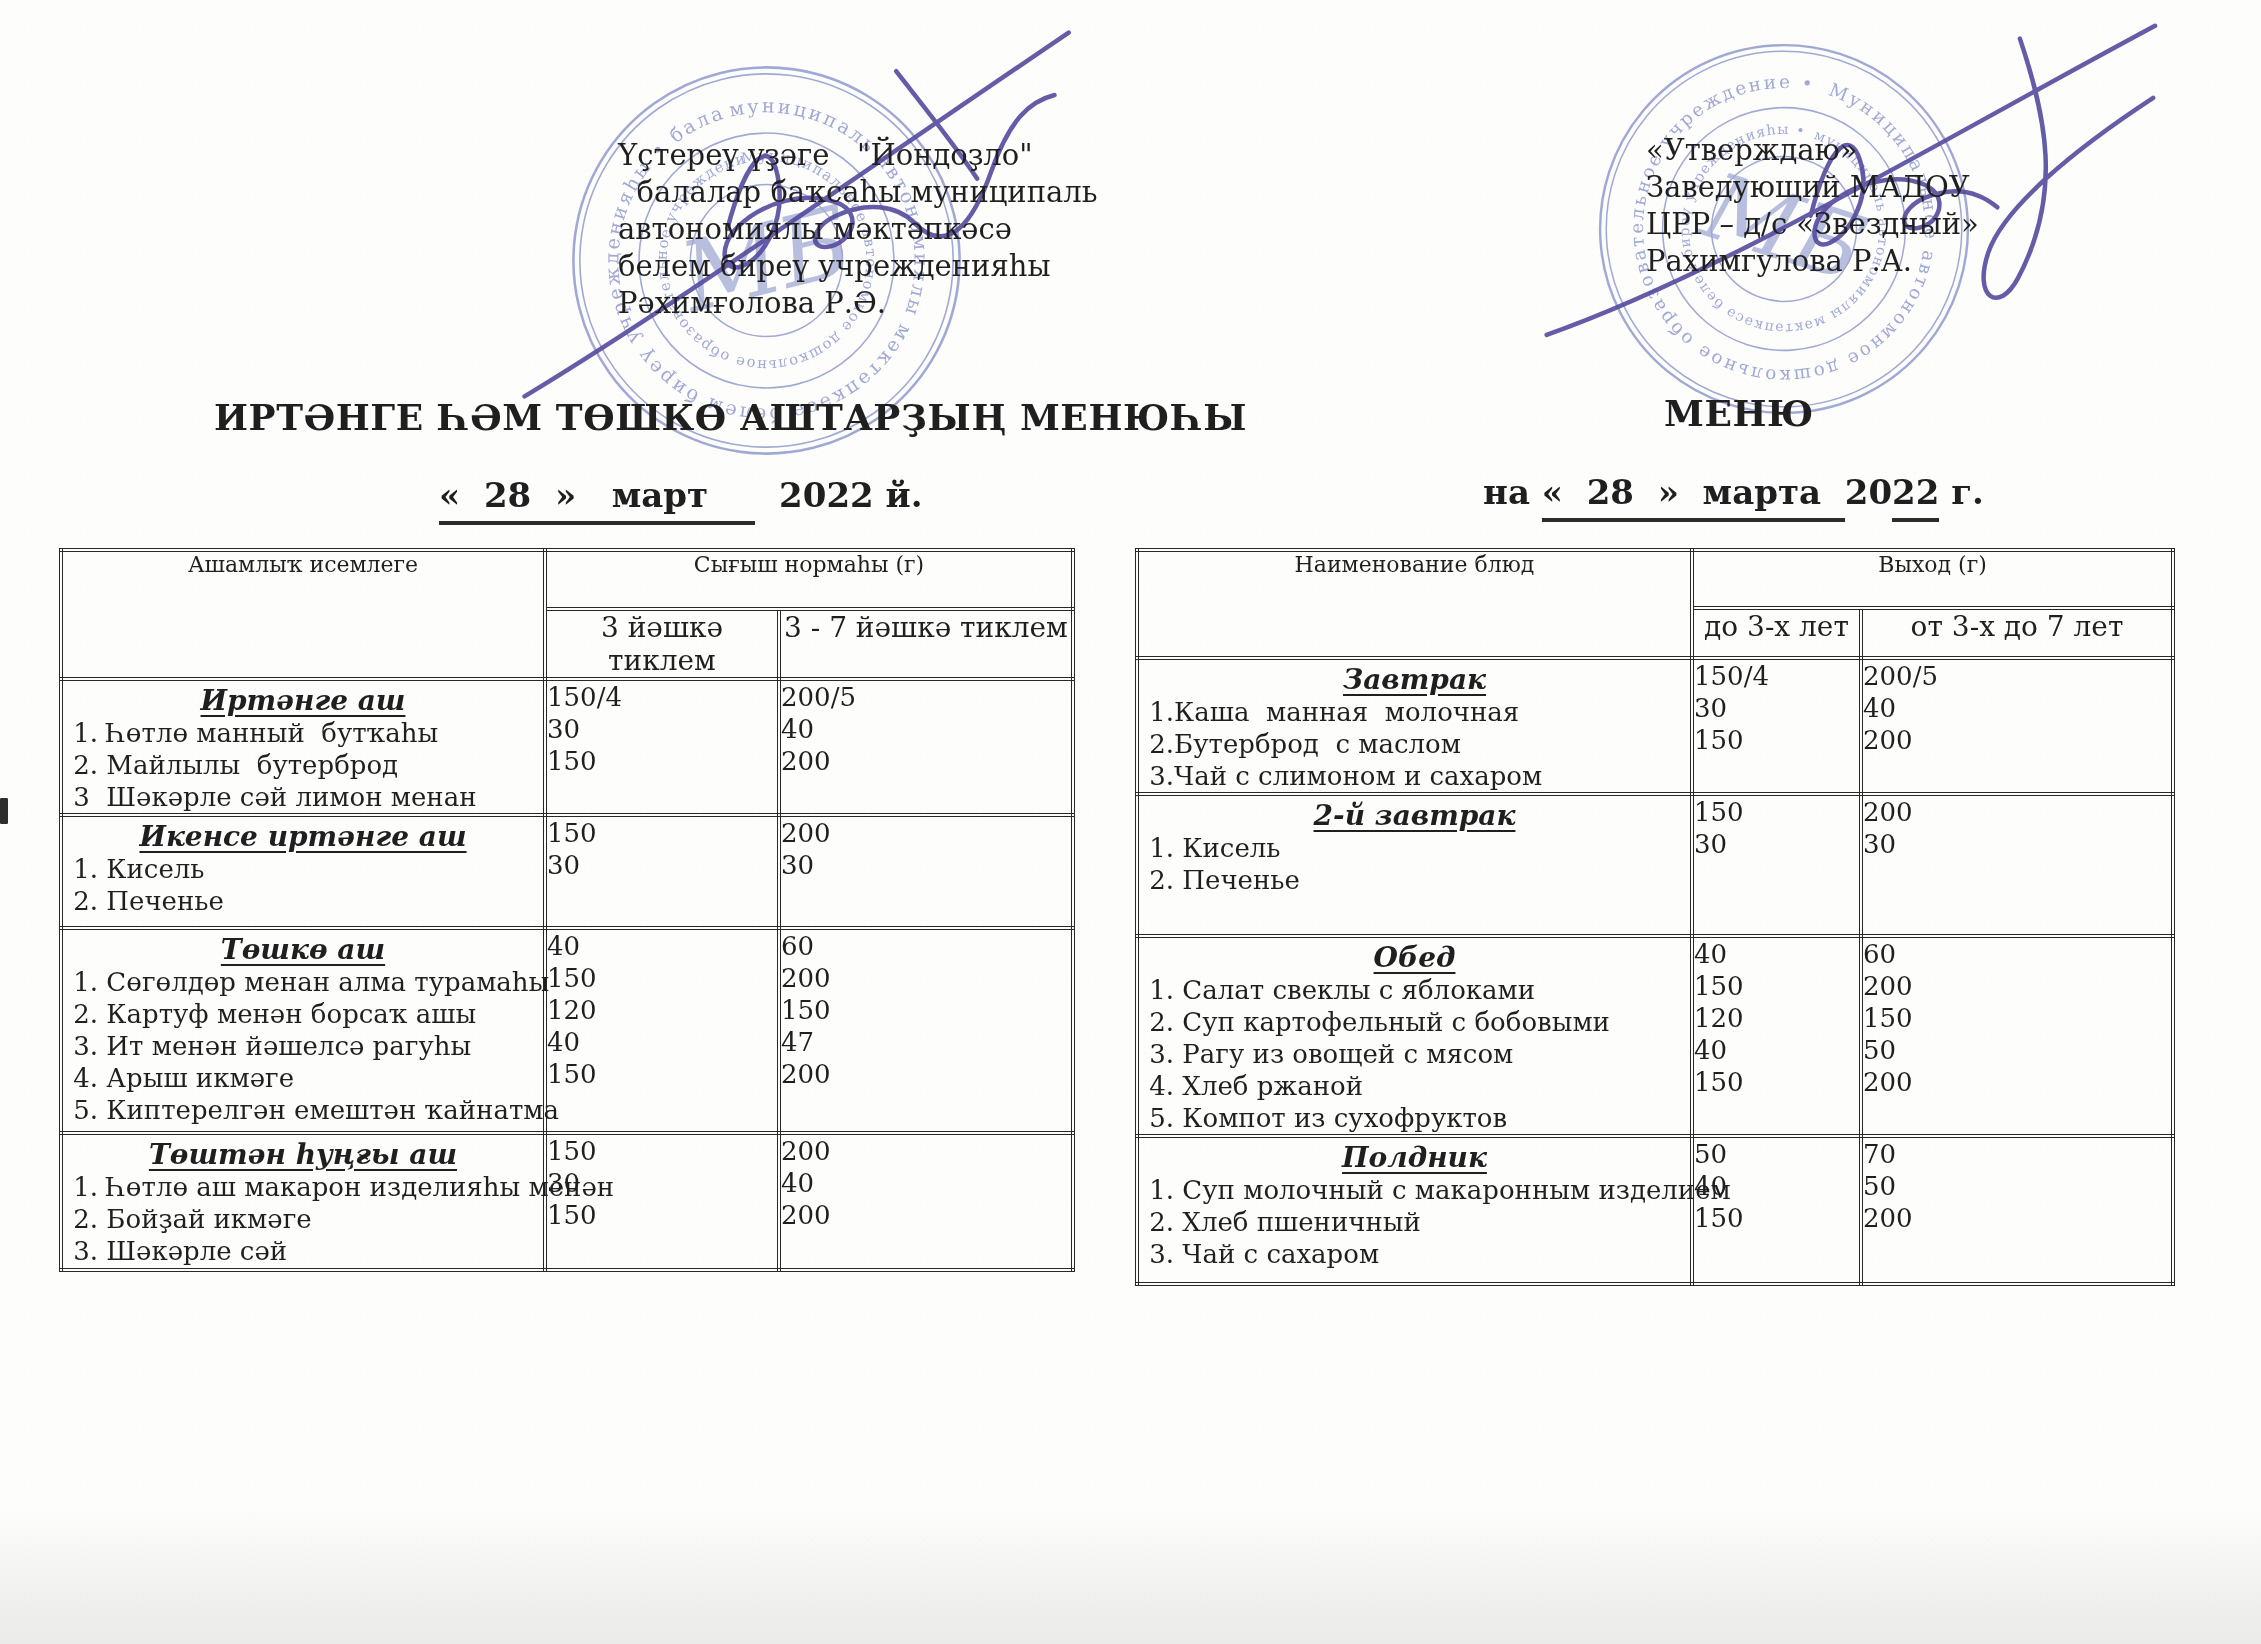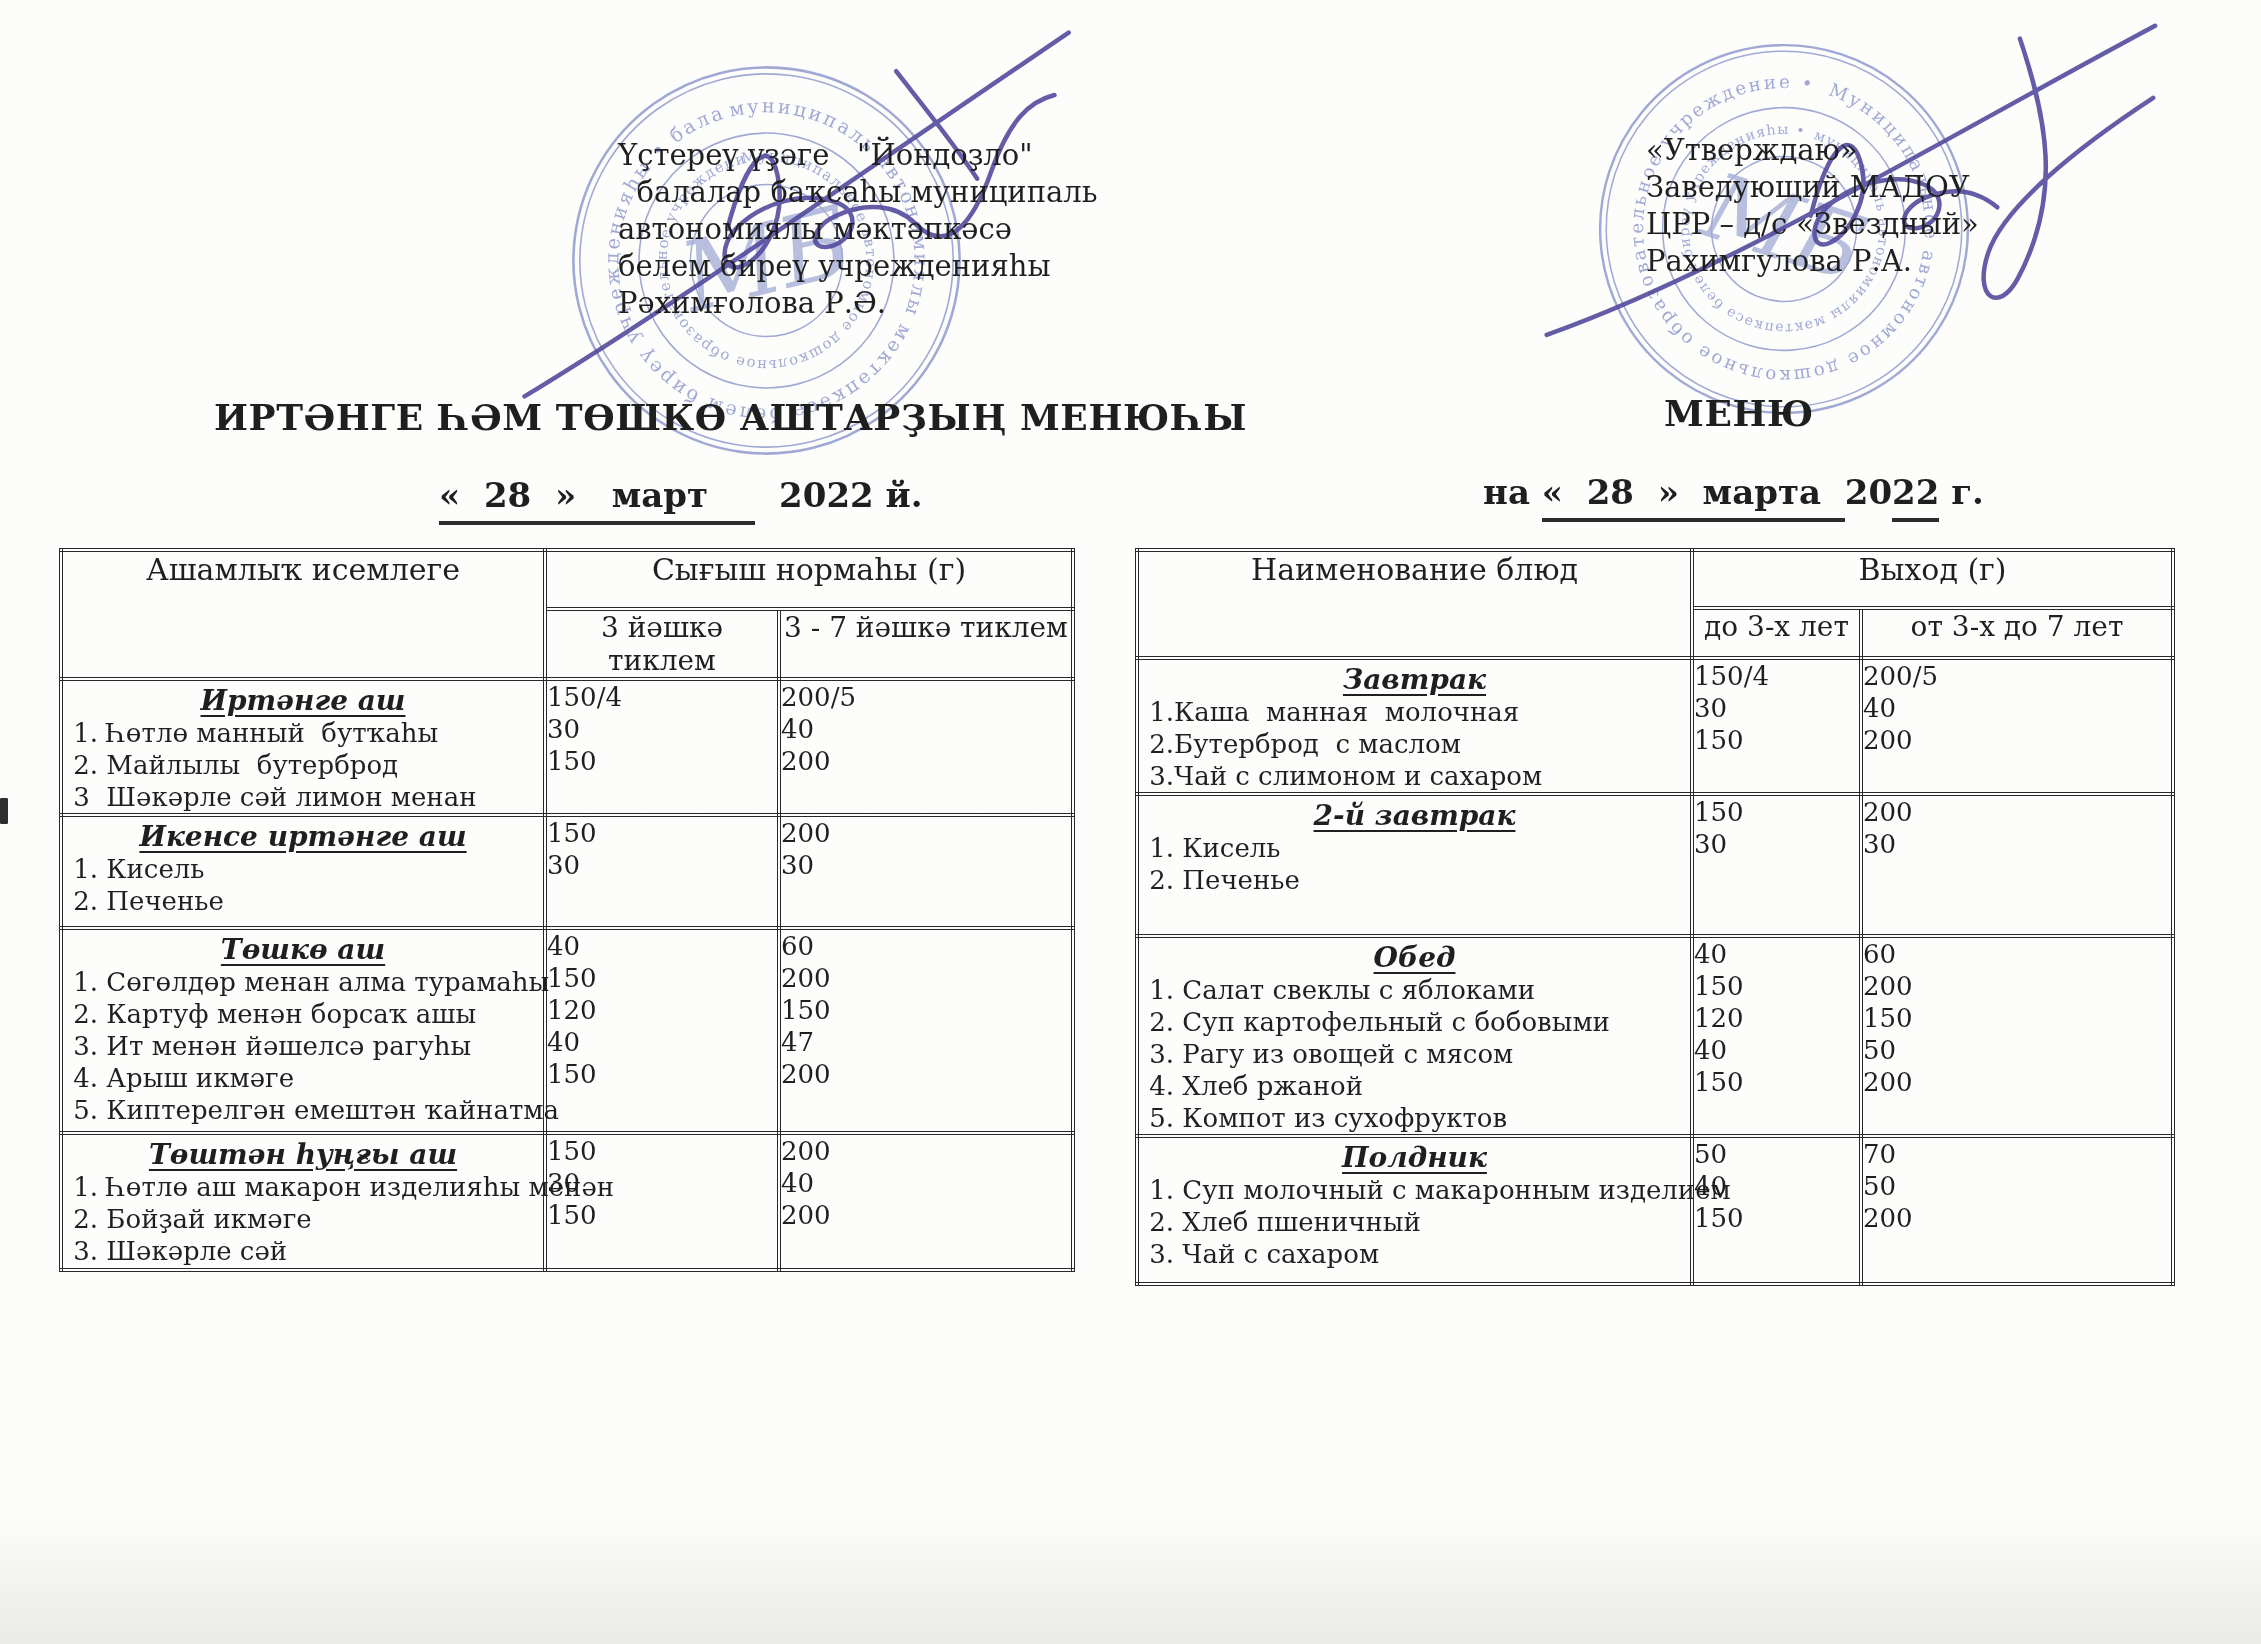--- a/index.html
+++ b/index.html
@@ -11,21 +11,21 @@
   }
   .scan-shade{position:absolute;left:0;right:0;bottom:0;height:135px;
     background:linear-gradient(180deg,rgba(70,70,64,0) 0%,rgba(70,70,64,0.06) 55%,rgba(70,70,64,0.10) 100%);}
   .edge-mark{position:absolute;left:0;top:798px;width:8.4px;height:26px;background:#2e2e2e;border-radius:1.3px;}
   .approval{position:absolute;font-size:29px;line-height:37px;white-space:nowrap;}
   .doc-title{position:absolute;font-weight:bold;font-size:36px;letter-spacing:0.6px;white-space:nowrap;}
   .doc-date{position:absolute;font-weight:bold;font-size:34px;white-space:nowrap;}
   .u{border-bottom:4.5px solid #2c2c2c;padding-bottom:6px;}
   .menu-table{position:absolute;border-collapse:collapse;table-layout:fixed;}
   .menu-table th,.menu-table td{border:4.5px double #282828;padding:0;vertical-align:top;font-weight:normal;}
-  .h-main{font-size:30px;text-align:center;vertical-align:middle;}
+  .h-main{font-size:22px;text-align:center;vertical-align:middle;}
   .h-sub{font-size:28px;text-align:center;vertical-align:middle;}
   .sec-title{font-size:28px;font-weight:bold;font-style:italic;text-align:center;
     text-decoration:underline;text-underline-offset:5.2px;line-height:32px;padding-top:3.9px;}
   .items{padding-left:10.3px;}
   .dish{font-size:26px;line-height:32px;white-space:nowrap;}
   .val-cell{padding:36px 0 0 18px;}
   .val{font-size:26px;line-height:32px;}
   .stamp{position:absolute;opacity:0.55;}
   .sig{position:absolute;opacity:0.9;}
 </style>

